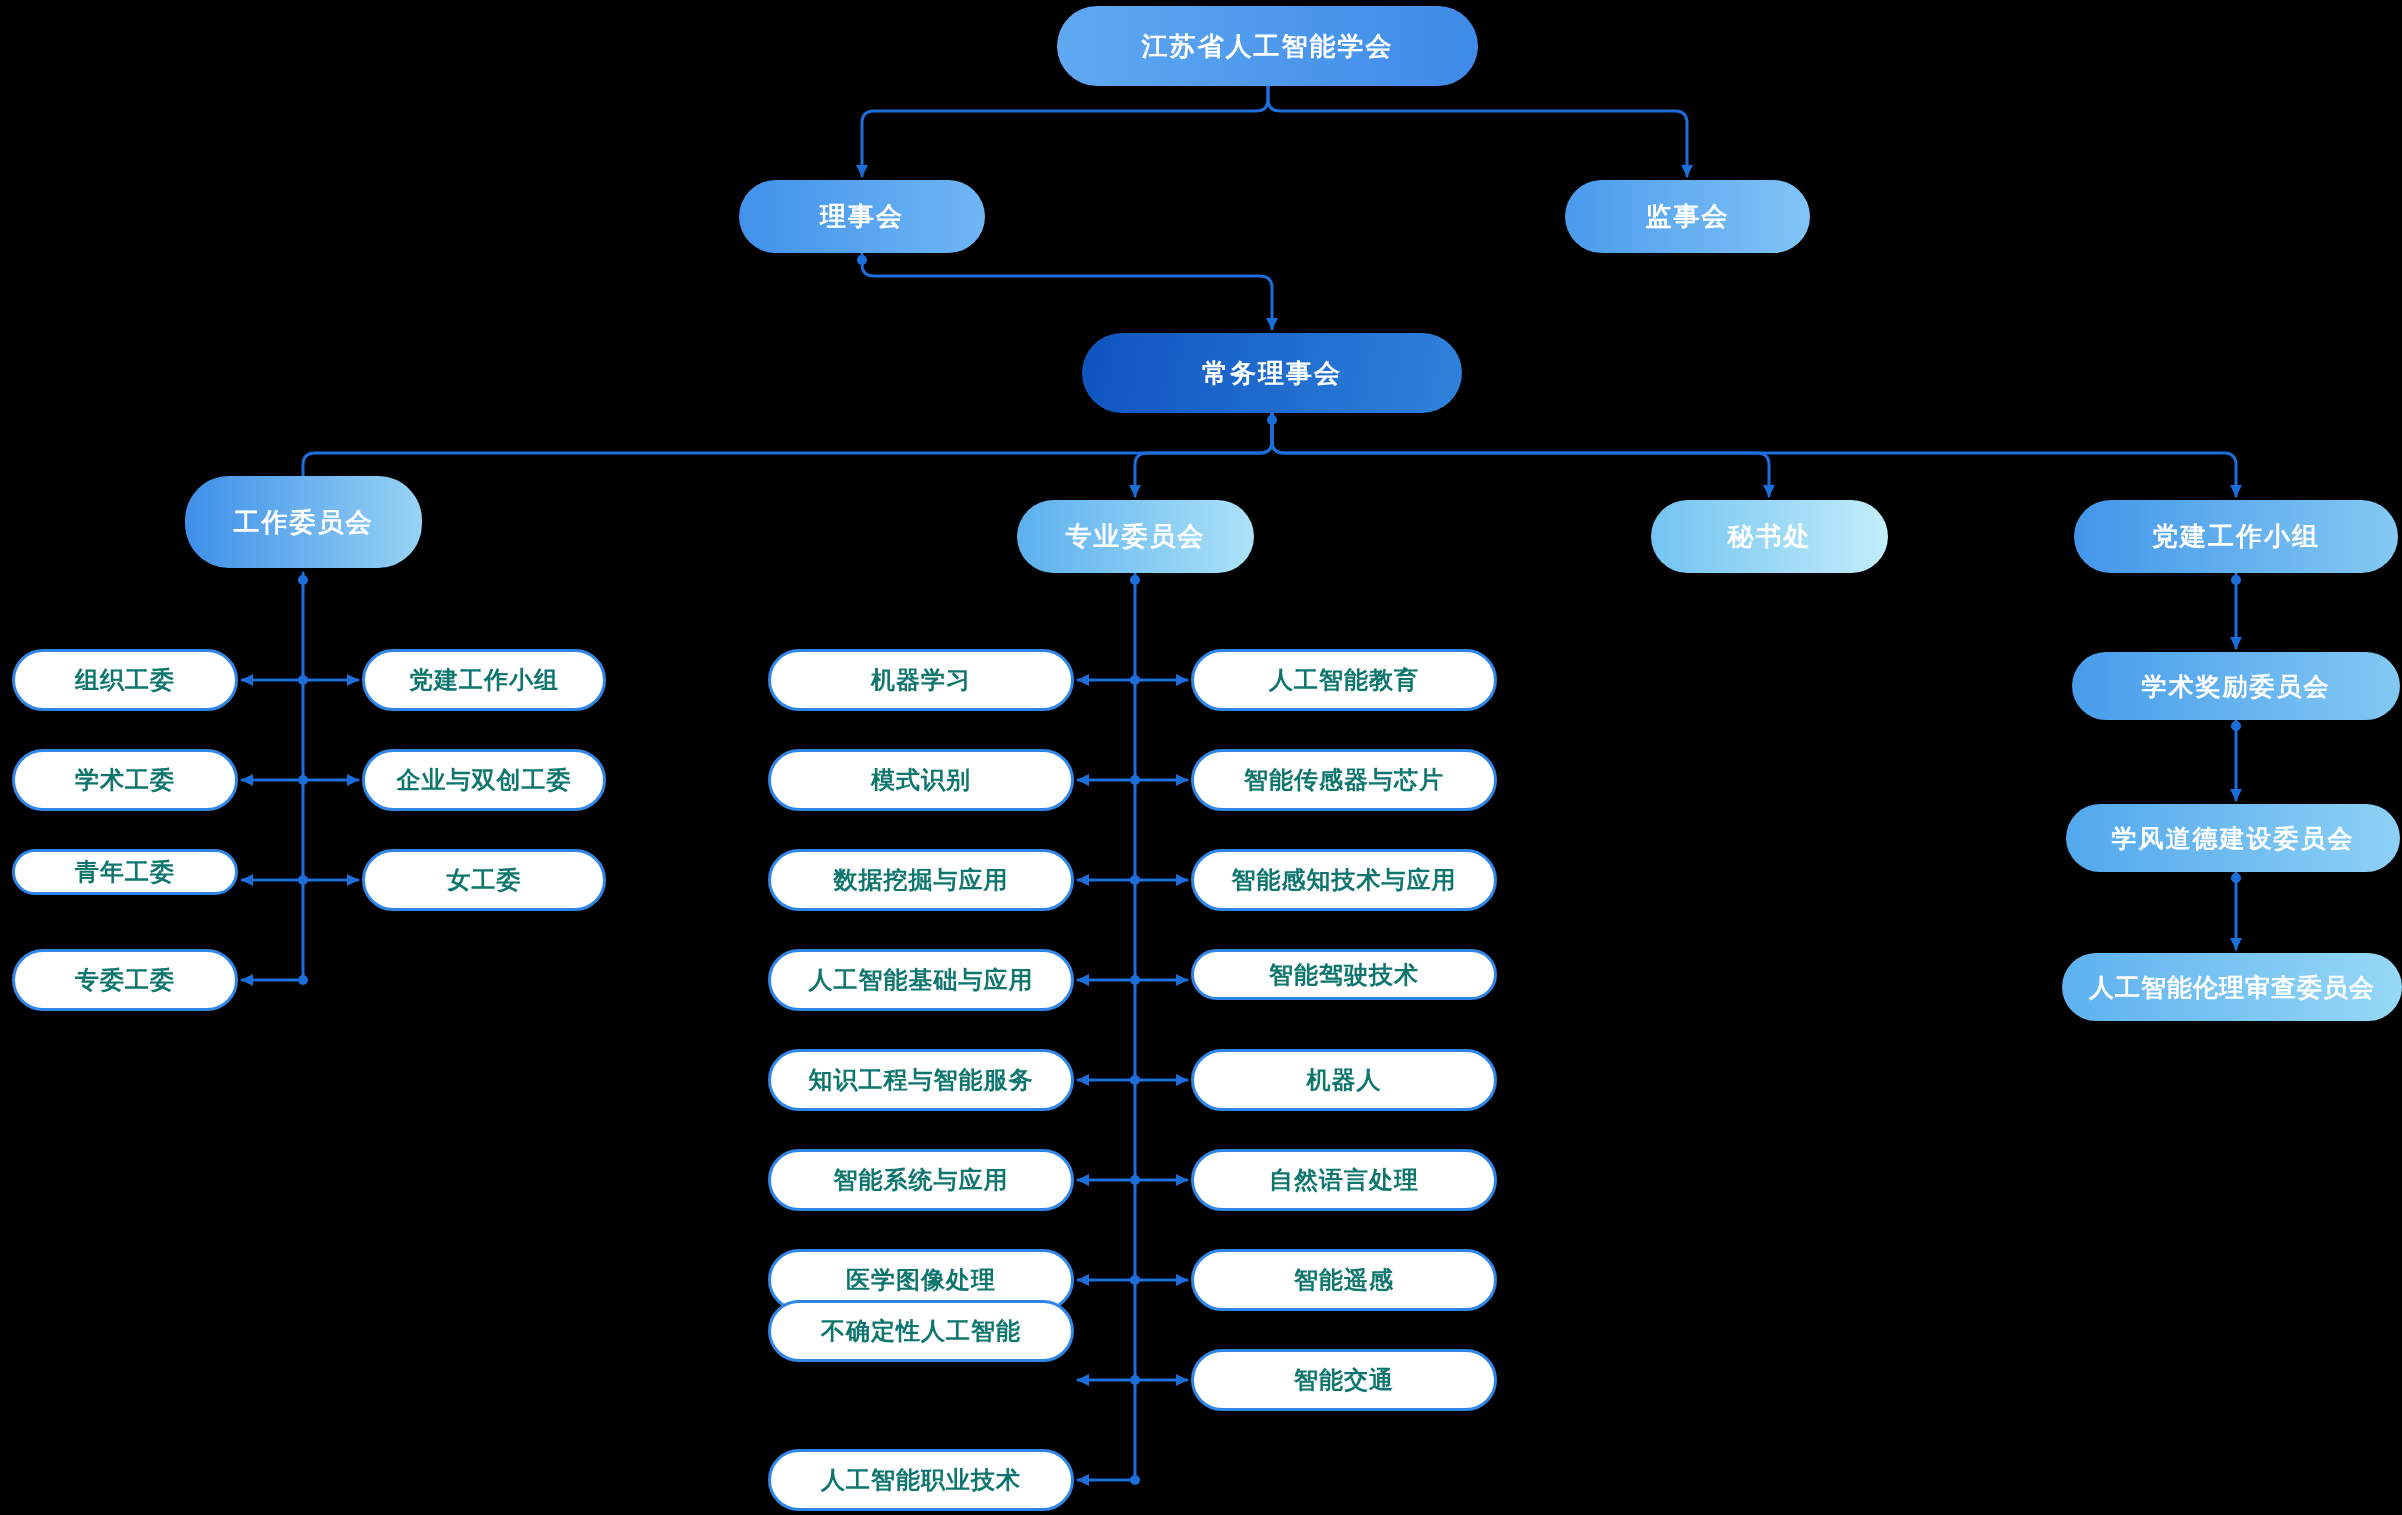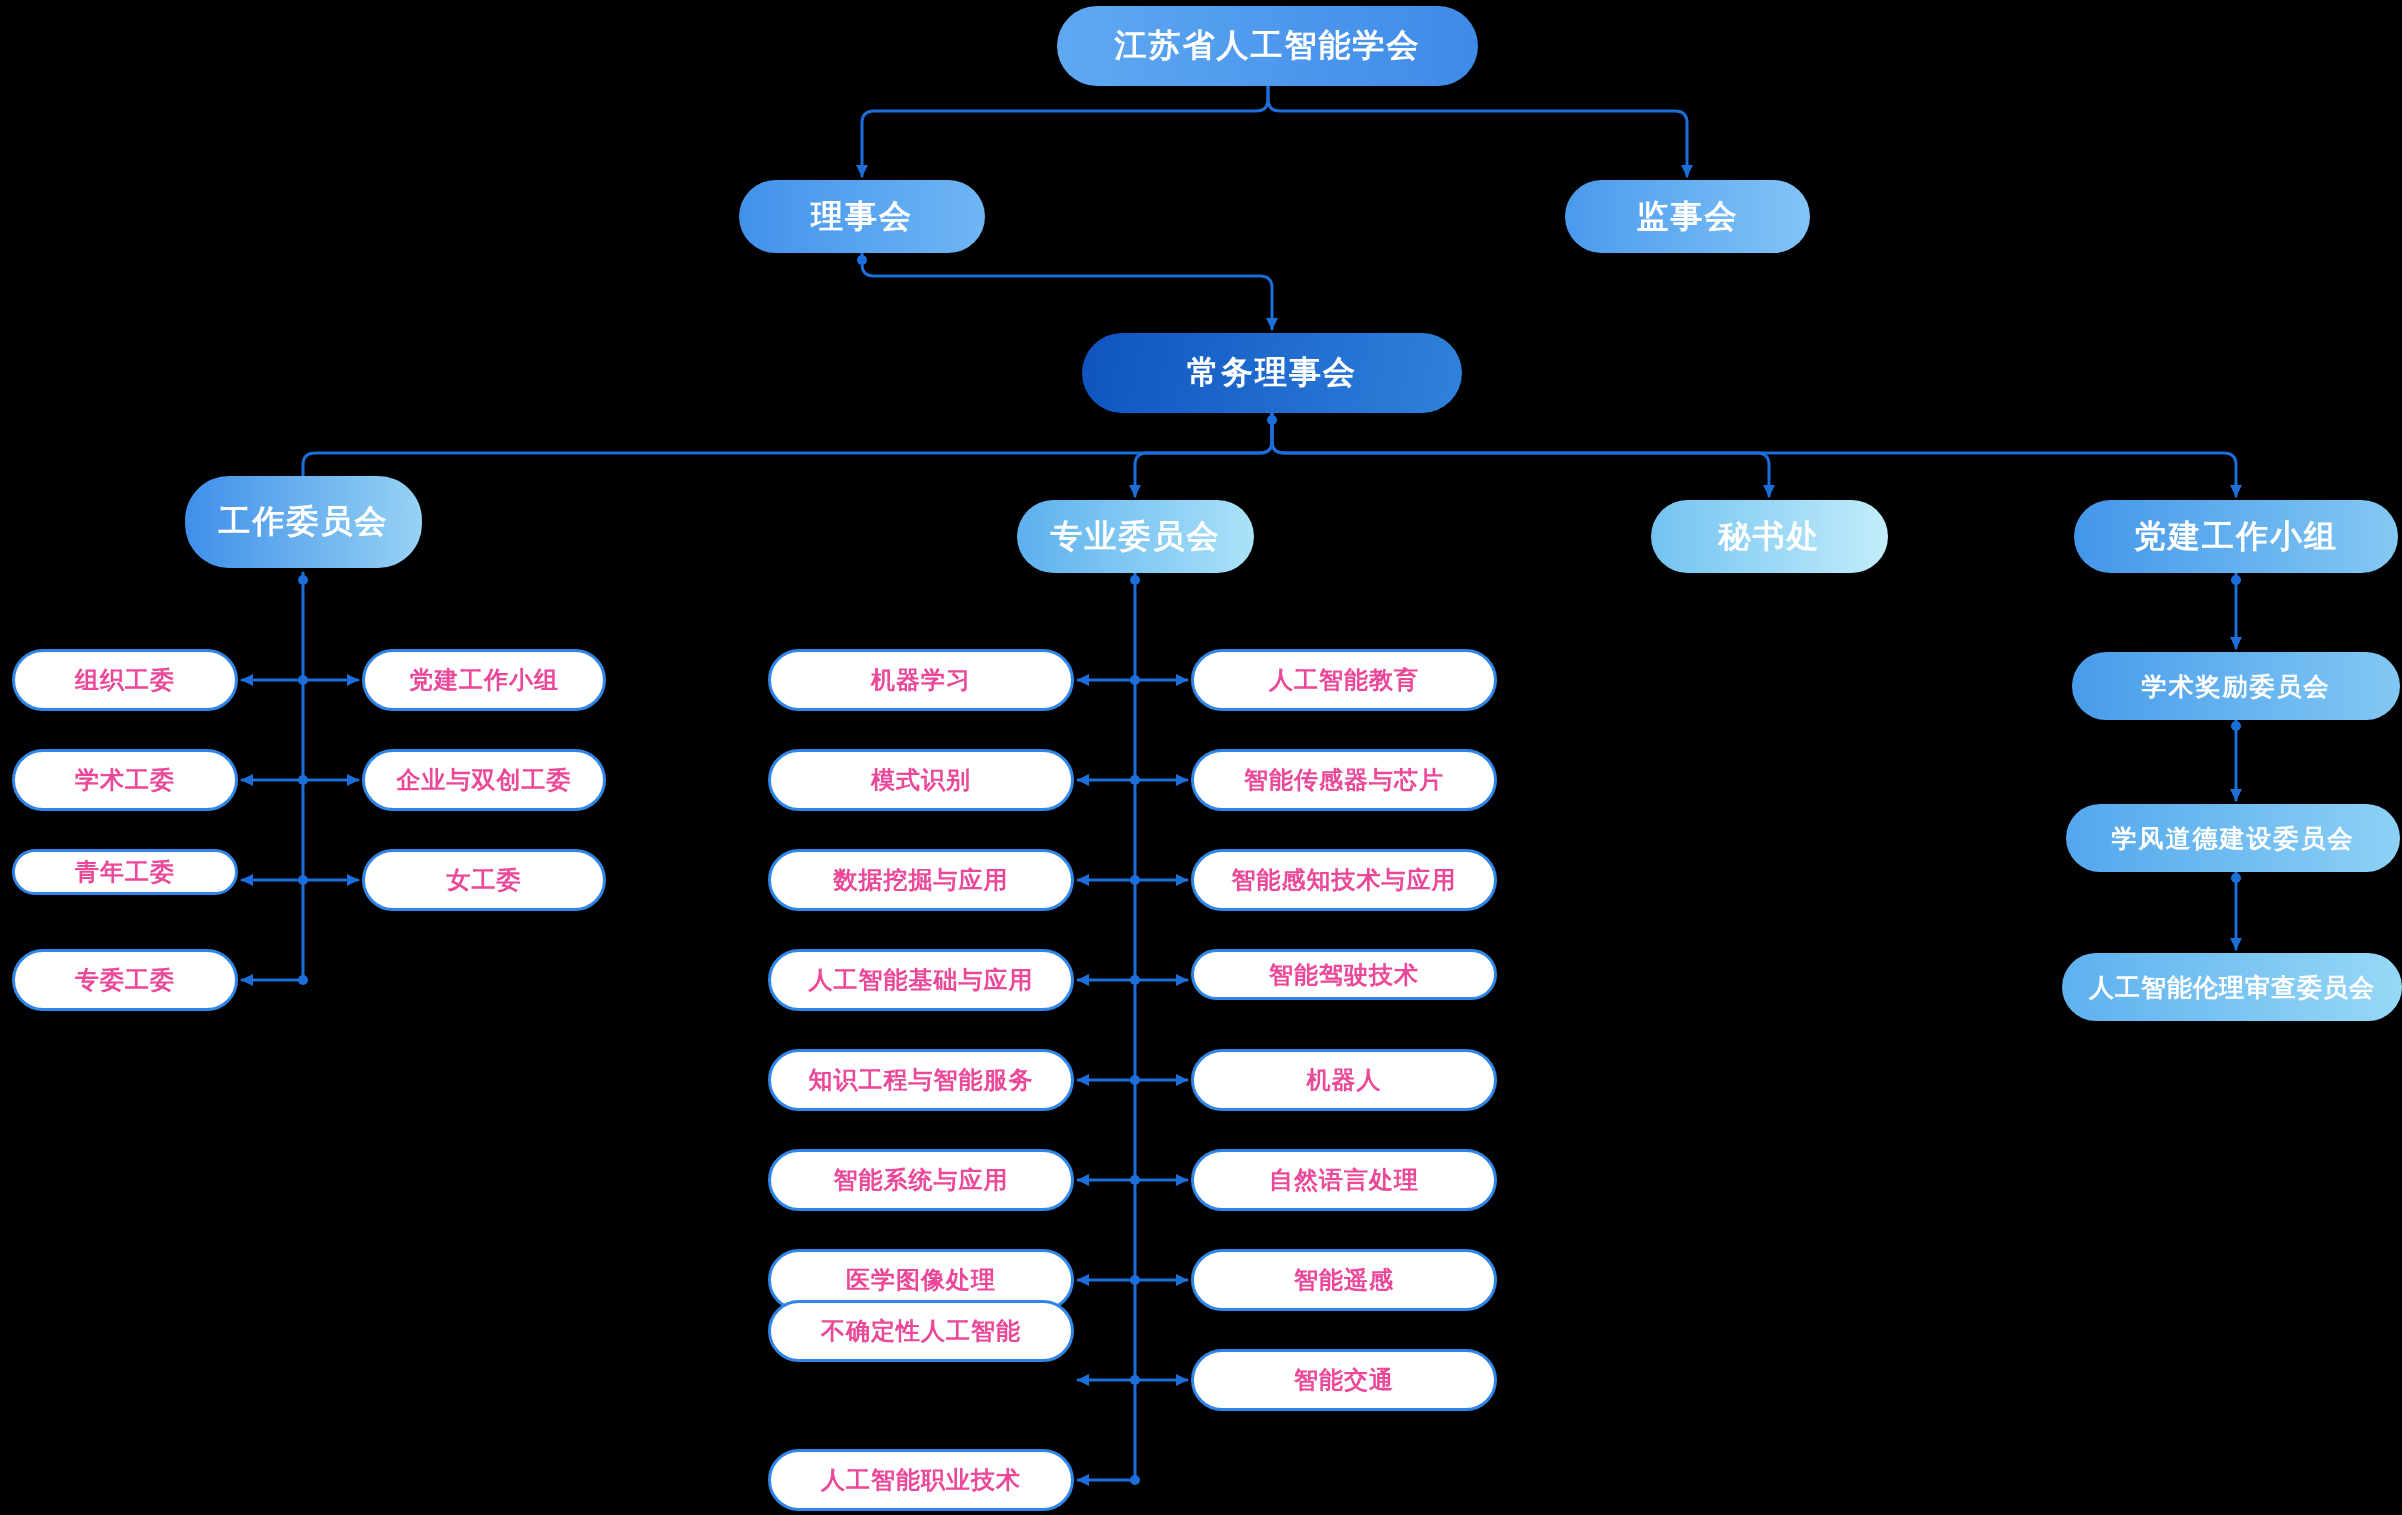--- a/index.html
+++ b/index.html
@@ -7,29 +7,29 @@
     position:relative;
     width:2402px; height:1515px;
     background:#000000;
     overflow:hidden;
     font-family:"Liberation Sans","DejaVu Sans",sans-serif;
   }
   .wires { position:absolute; left:0; top:0; }
   .node {
     position:absolute;
     display:flex; align-items:center; justify-content:center;
-    color:#ffffff; font-weight:700; font-size:32px;
+    color:#ffffff; font-weight:700; font-size:26px;
     letter-spacing:2px; border-radius:44px; box-sizing:border-box;
     white-space:nowrap;
   }
   .leaf {
     position:absolute;
     display:flex; align-items:center; justify-content:center;
     background:#ffffff; border:3px solid #2F86E8;
-    color:#ec4899; font-weight:700; font-size:24px;
+    color:#0f766e; font-weight:700; font-size:24px;
     letter-spacing:1px; border-radius:34px; box-sizing:border-box;
     white-space:nowrap;
   }
   .g-root     { background:linear-gradient(90deg,#5FA9F2,#3E8AE8); }
   .g-board    { background:linear-gradient(90deg,#4292EB,#6FB6F5); }
   .g-super    { background:linear-gradient(90deg,#4A9AED,#82C4F6); }
   .g-standing { background:linear-gradient(100deg,#0F54BF,#2F82DC); }
   .g-work     { background:linear-gradient(90deg,#3E8FE9,#97D3F4); }
   .g-prof     { background:linear-gradient(90deg,#5CB0EE,#ABE2F8); }
   .g-secr     { background:linear-gradient(90deg,#73C3F1,#C2EDFA); }

